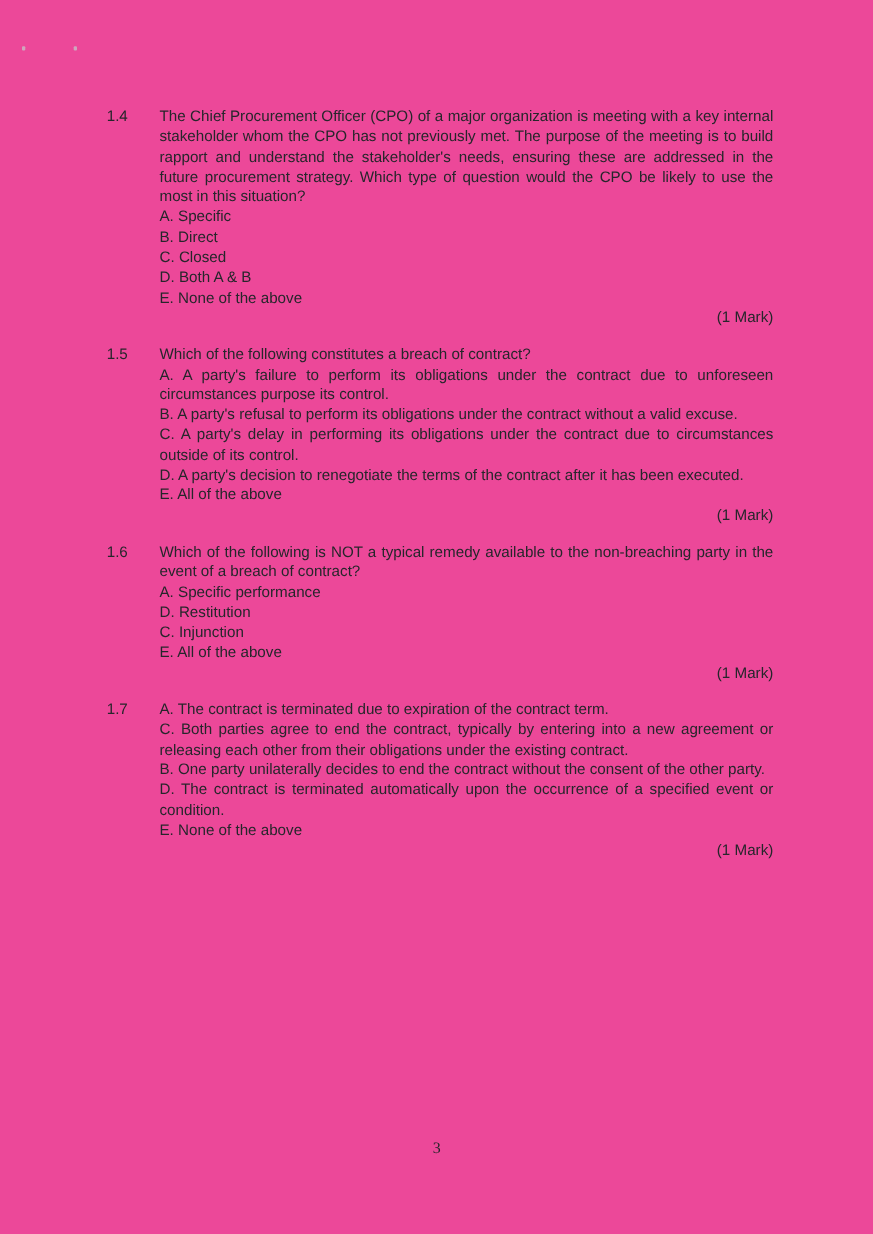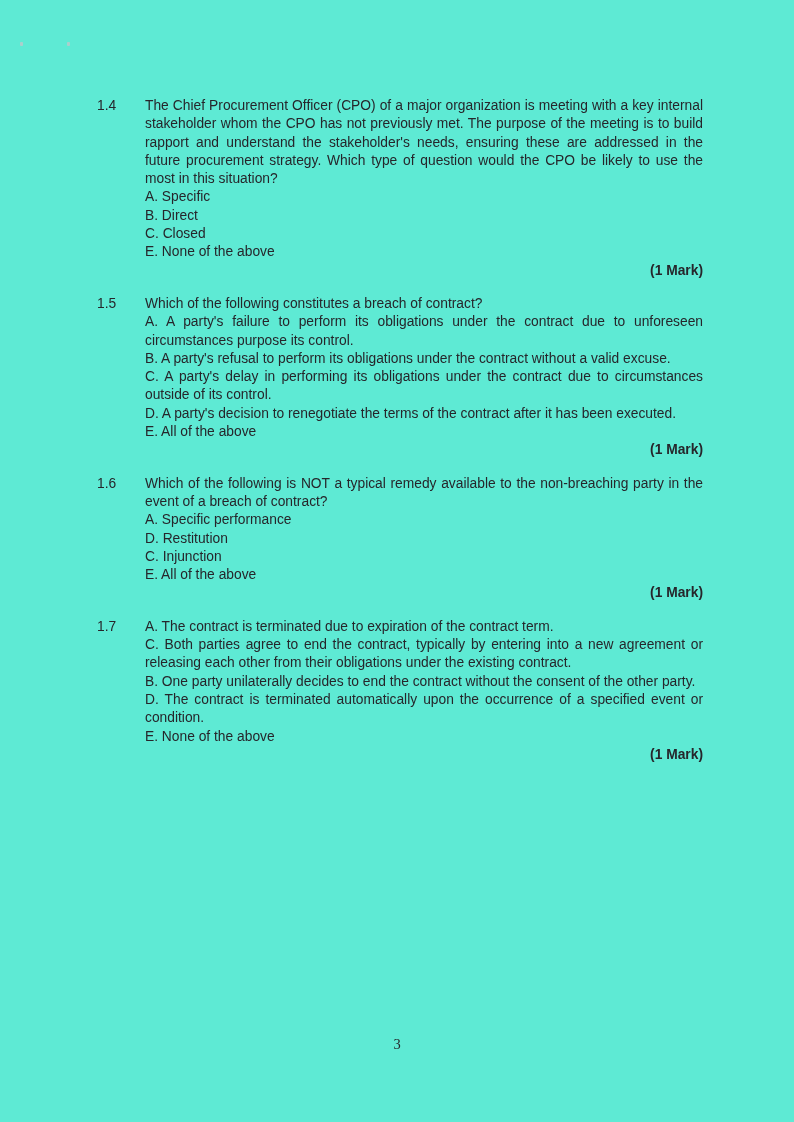--- a/index.html
+++ b/index.html
@@ -4,21 +4,21 @@
 <style>
   html, body {
     margin: 0;
     padding: 0;
     background: #ffffff;
   }
   .page {
     position: relative;
     width: 794px;
     height: 1122px;
-    background: #5eead4;
+    background: #ec4899;
     font-family: "Liberation Sans", sans-serif;
     color: #26262b;
     overflow: hidden;
   }
   .artifact {
     position: absolute;
     width: 3px;
     height: 4px;
     background: #c6c6c9;
     opacity: 0.75;
@@ -46,21 +46,21 @@
   .qbody {
     width: 558px;
   }
   .qtext, .option {
     margin: 0;
     text-align: justify;
   }
   .mark {
     margin: 0;
     text-align: right;
-    font-weight: bold;
+    font-weight: normal;
   }
   .footer {
     position: absolute;
     left: 0;
     right: 0;
     top: 1036px;
     text-align: center;
     font-size: 14.5px;
     font-family: "Liberation Serif", serif;
     color: #26262b;
@@ -75,20 +75,21 @@
 
   <main class="content">
 
     <section class="question">
       <div class="qnum">1.4</div>
       <div class="qbody">
         <p class="qtext">The Chief Procurement Officer (CPO) of a major organization is meeting with a key internal stakeholder whom the CPO has not previously met. The purpose of the meeting is to build rapport and understand the stakeholder's needs, ensuring these are addressed in the future procurement strategy. Which type of question would the CPO be likely to use the most in this situation?</p>
         <p class="option">A. Specific</p>
         <p class="option">B. Direct</p>
         <p class="option">C. Closed</p>
+        <p class="option">D. Both A &amp; B</p>
         <p class="option">E. None of the above</p>
         <p class="mark">(1 Mark)</p>
       </div>
     </section>
 
     <section class="question">
       <div class="qnum">1.5</div>
       <div class="qbody">
         <p class="qtext">Which of the following constitutes a breach of contract?</p>
         <p class="option">A. A party's failure to perform its obligations under the contract due to unforeseen circumstances purpose its control.</p>

